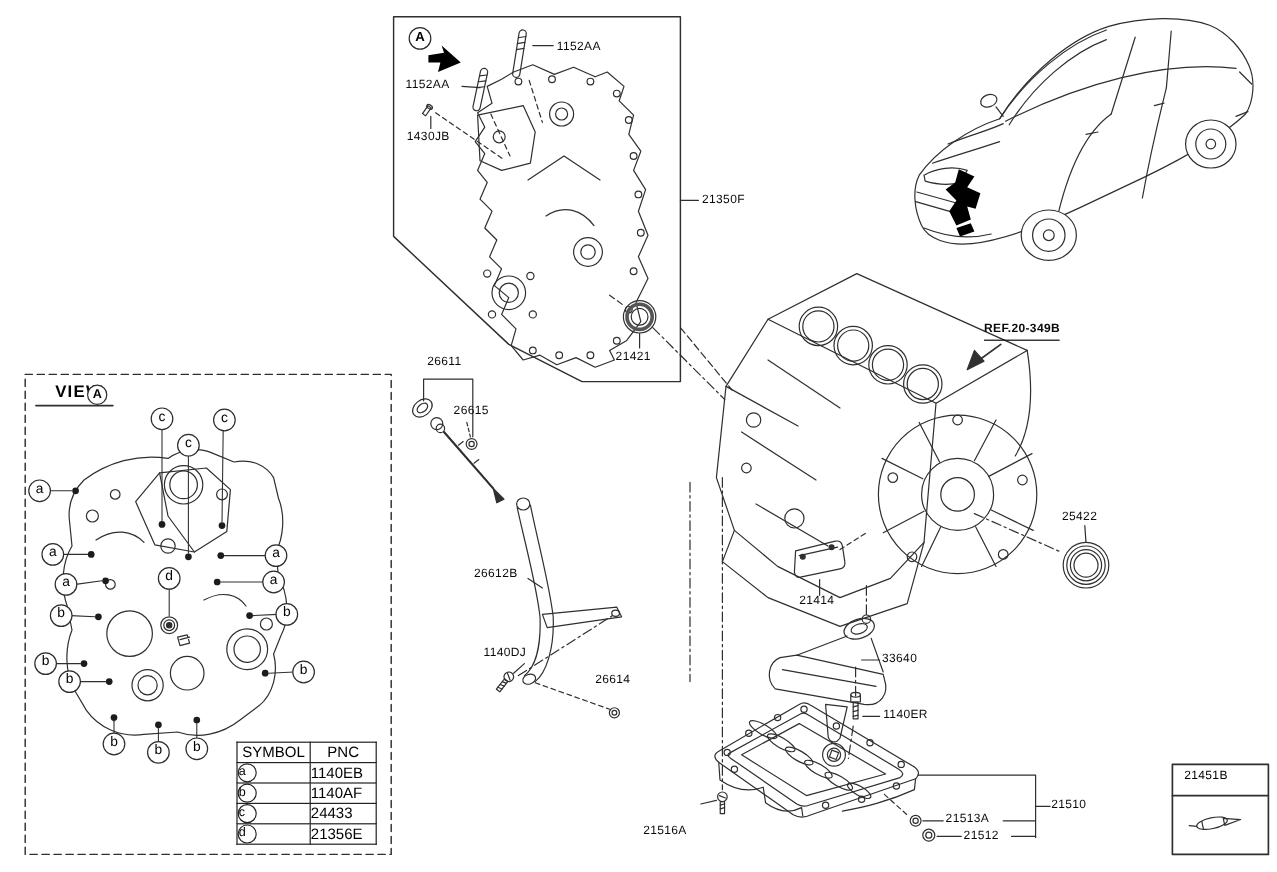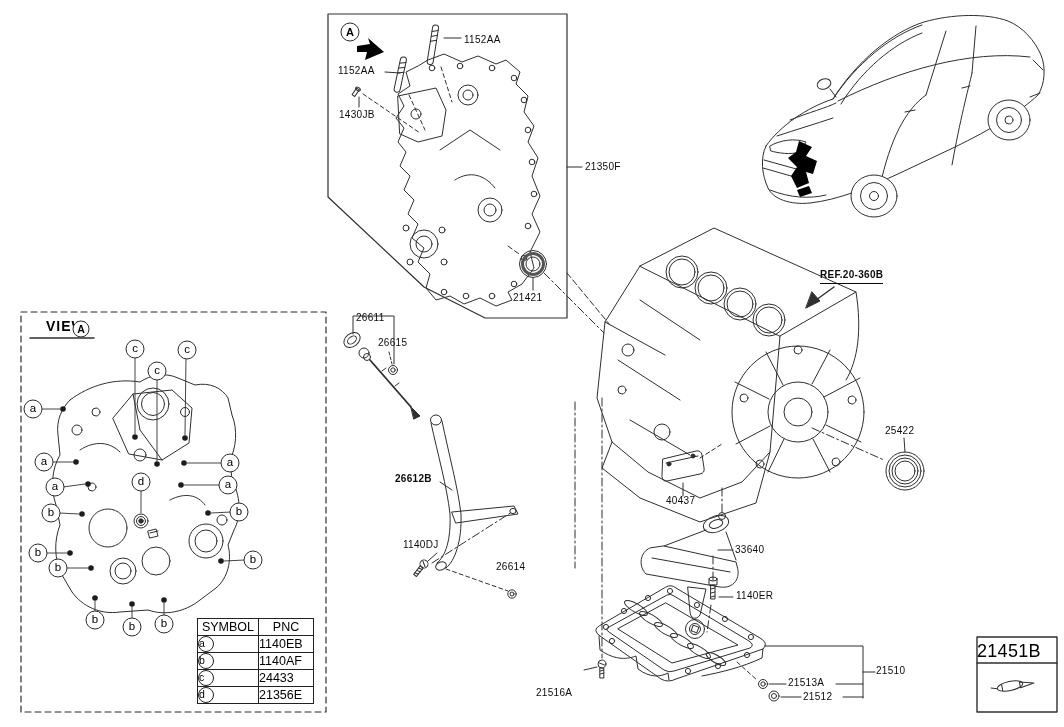--- a/index.html
+++ b/index.html
@@ -18,21 +18,21 @@
        transform:translate(-50%,-50%);}
   .view-title{position:absolute;left:30px;top:318px;font-size:14px;font-weight:bold;letter-spacing:1px;margin-left:16px;}
   .symbol-table{position:absolute;left:197px;top:618px;border-collapse:collapse;background:#fff;}
   .symbol-table td,.symbol-table th{border:1.4px solid #222;font-size:12.5px;font-weight:normal;
        padding:0;height:16px;}
   .symbol-table .col-sym{width:60px;}
   .symbol-table .col-pnc{width:54px;}
   .tbl-circle{display:inline-block;width:14px;height:14px;border:1.1px solid #222;border-radius:50%;
        font-size:10.5px;line-height:13px;vertical-align:middle;}
   .detail-label{position:absolute;left:977px;top:641px;width:56px;text-align:center;
-       font-size:18px;letter-spacing:0.3px;}
+       font-size:10px;letter-spacing:0.3px;}
 </style>
 </head>
 <body>
 
 <div class="stage">
 
 <svg width="1064" height="727" viewBox="0 0 1064 727" fill="none" stroke="#2f2f2f" stroke-width="1" stroke-linejoin="round" stroke-linecap="round">
 
   <g>
     <path d="M330,14 H567 V318 H485 L424,287 L328,197 V14 Z" stroke-width="1.2"></path>
@@ -398,28 +398,28 @@
   </g>
 </svg>
 
   <div class="circle-letter" style="left:350px;top:32px;">A</div>
 
   <div class="lbl" style="left:464px;top:33px;">1152AA</div>
   <div class="lbl" style="left:338px;top:64px;">1152AA</div>
   <div class="lbl" style="left:339px;top:108px;">1430JB</div>
   <div class="lbl" style="left:585px;top:160px;">21350F</div>
   <div class="lbl" style="left:513px;top:291px;">21421</div>
-  <div class="lbl" style="left:356px;top:311px;">26611</div>
+  <div class="lbl" style="left:356px;top:295px;">26611</div>
   <div class="lbl" style="left:378px;top:336px;">26615</div>
-  <div class="lbl" style="left:395px;top:472px;font-weight:bold;">26612B</div>
+  <div class="lbl" style="left:395px;top:472px;">26612B</div>
   <div class="lbl" style="left:403px;top:538px;">1140DJ</div>
   <div class="lbl" style="left:496px;top:560px;">26614</div>
-  <div class="lbl bold underline" style="left:820px;top:268px;">REF.20-360B</div>
+  <div class="lbl bold underline" style="left:820px;top:268px;">REF.20-349B</div>
   <div class="lbl" style="left:885px;top:424px;">25422</div>
-  <div class="lbl" style="left:666px;top:494px;">40437</div>
+  <div class="lbl" style="left:666px;top:494px;">21414</div>
   <div class="lbl" style="left:735px;top:543px;">33640</div>
   <div class="lbl" style="left:736px;top:589px;">1140ER</div>
   <div class="lbl" style="left:536px;top:686px;">21516A</div>
   <div class="lbl" style="left:876px;top:664px;">21510</div>
   <div class="lbl" style="left:788px;top:676px;">21513A</div>
   <div class="lbl" style="left:803px;top:690px;">21512</div>
   <div class="detail-label">21451B</div>
 
   <div class="view-title">VIEW</div>
   <div class="circle-letter" style="left:81px;top:329px;width:15px;height:15px;line-height:14px;font-size:10.5px;">A</div>

